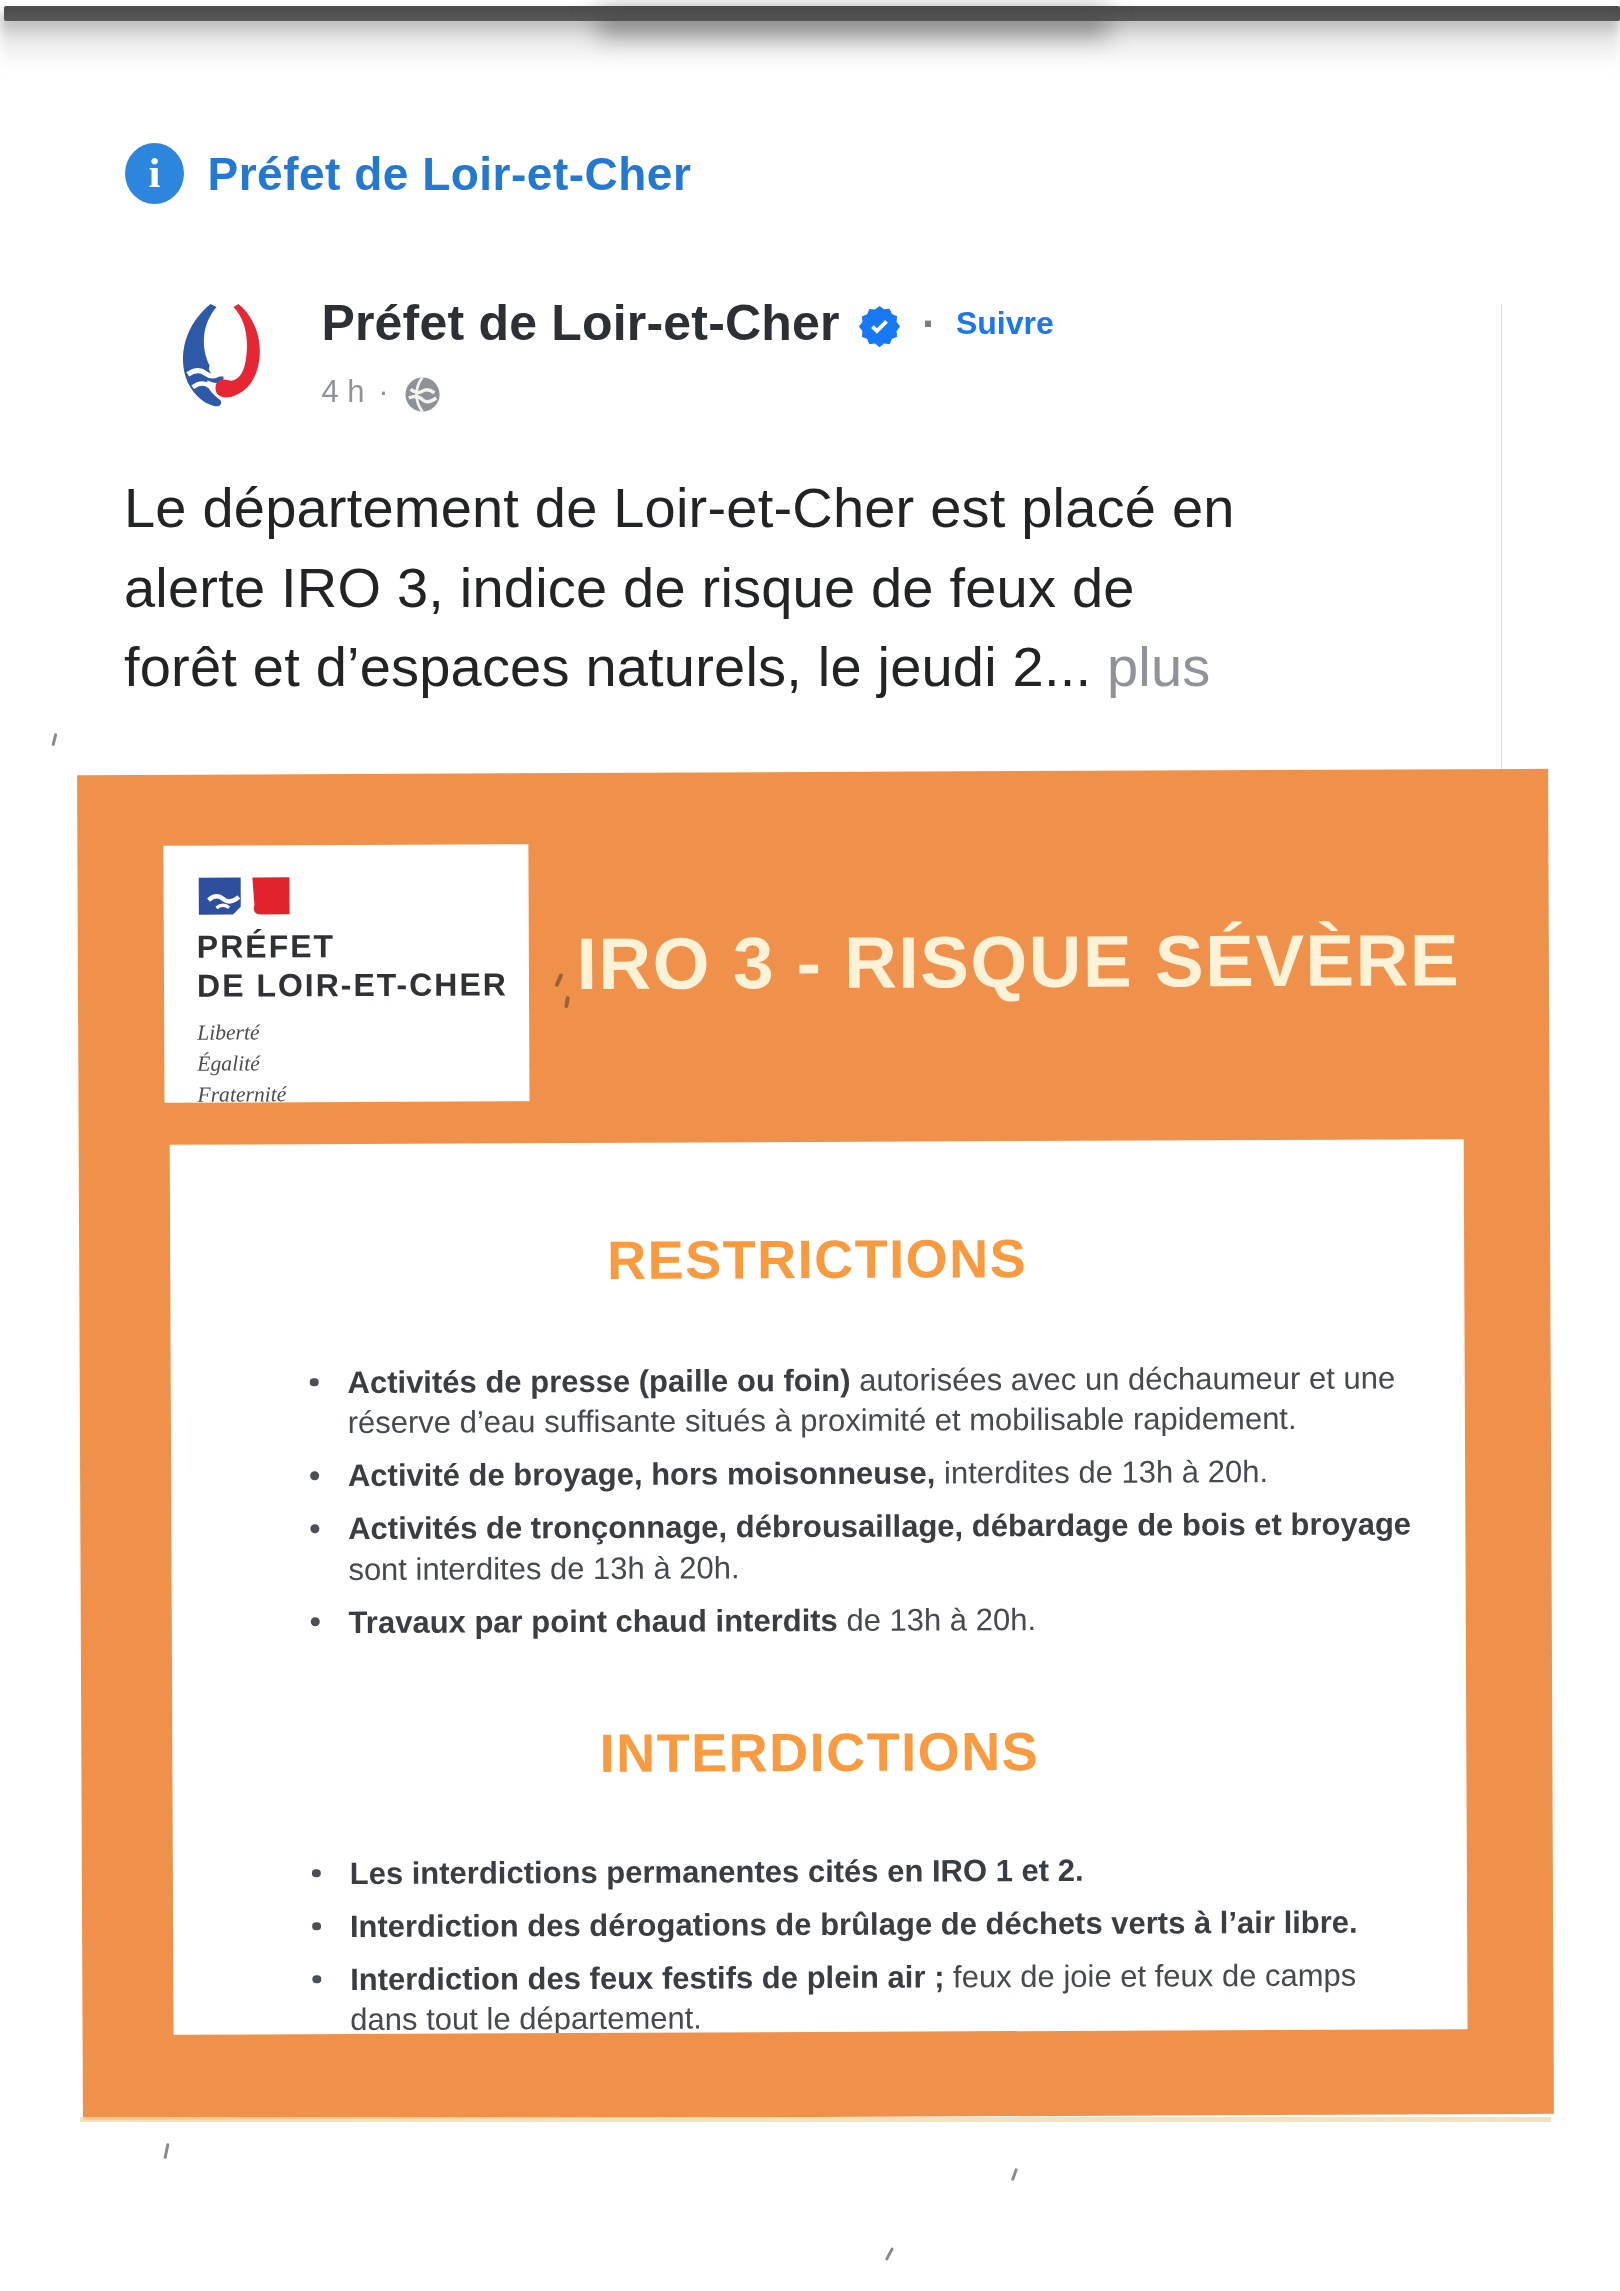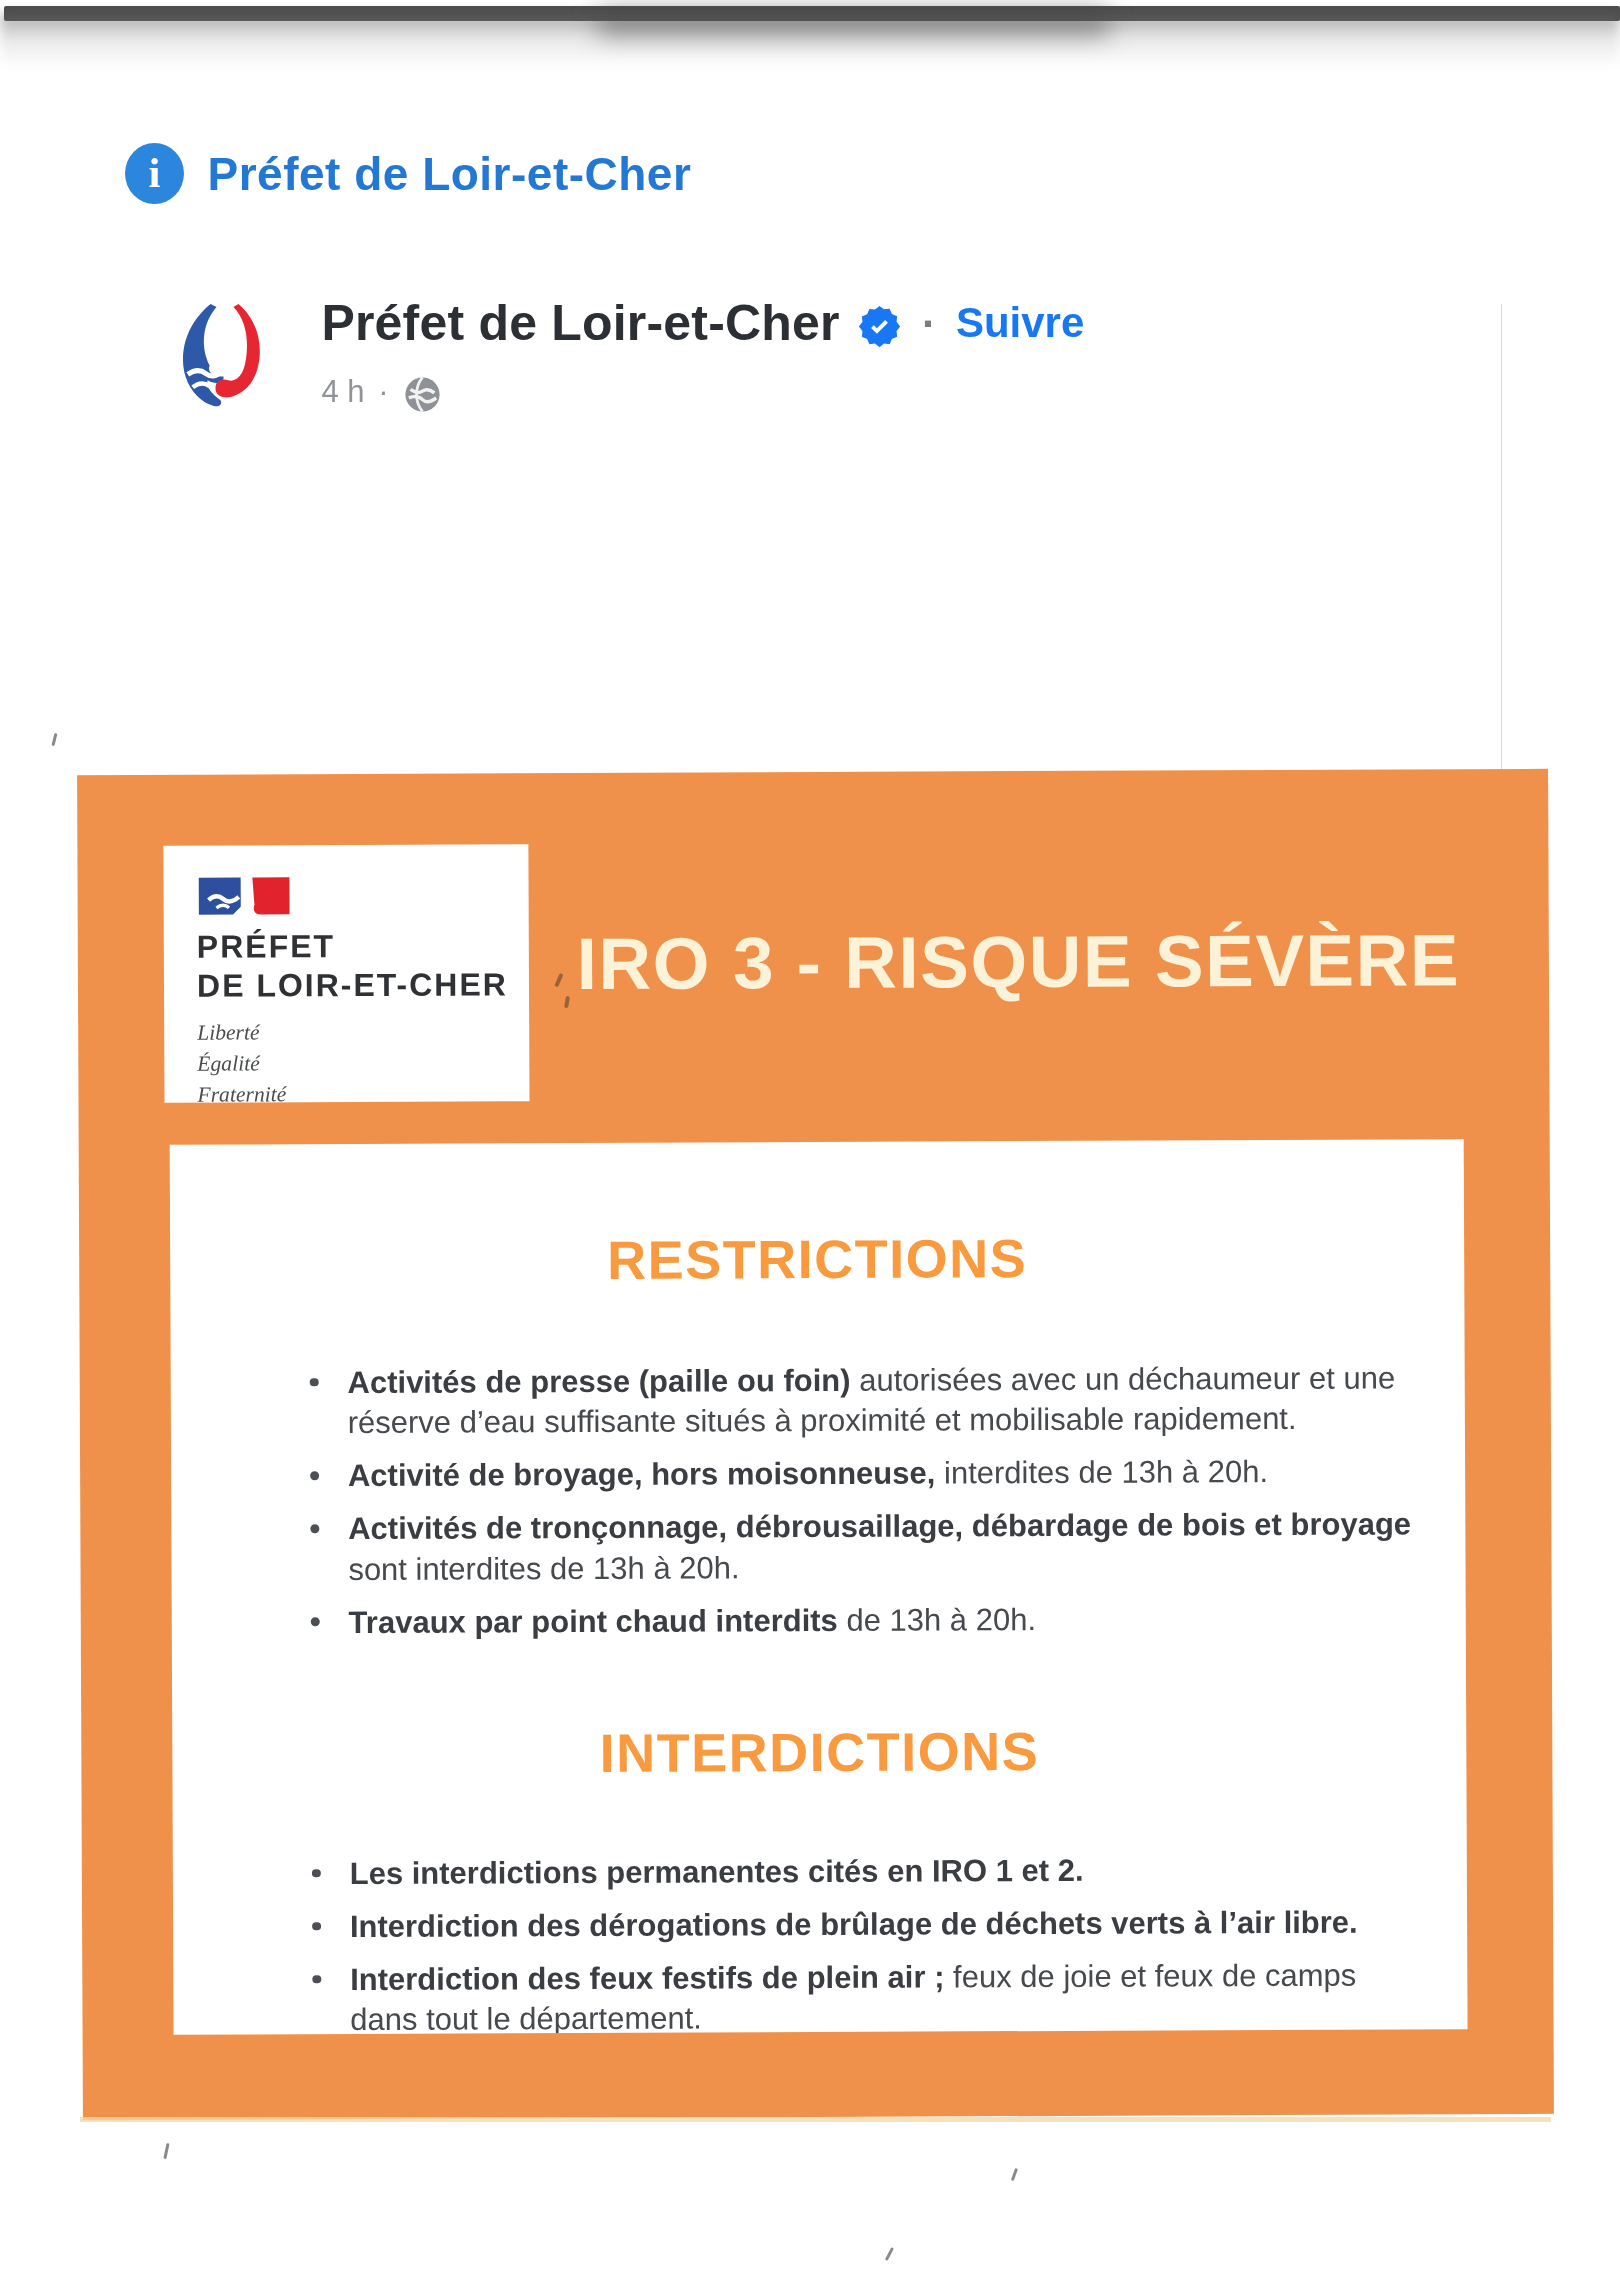--- a/index.html
+++ b/index.html
@@ -25,21 +25,21 @@
   
   .post-card{position:absolute;top:263px;left:122px;width:1380px;height:512px;}
   .post-card-edge{position:absolute;top:41px;left:1379px;width:1px;height:470px;background:#d9dadc;}
   .post-header{display:flex;gap:27.4px;margin:27.4px 0 0 33px;}
   .avatar{width:139px;height:139px;flex:0 0 auto;}
   .post-head-text{padding-top:3.9px;}
   .name-row{display:flex;align-items:center;gap:17.6px;}
   .author-name{font-size:50px;font-weight:700;color:#2c2f33;letter-spacing:0.2px;}
   .badge{width:45px;height:45px;margin-top:5.9px;}
   .name-sep{color:#7a7d80;font-size:43px;font-weight:700;margin:0 2px;}
-  .follow-link{font-size:42px;font-weight:700;color:#1877f2;}
+  .follow-link{font-size:32px;font-weight:700;color:#1877f2;}
   .meta-row{display:flex;align-items:center;gap:13.7px;margin-top:17.6px;color:#909398;font-size:31px;}
   .globe{width:41px;height:41px;margin-top:3.9px;}
   .post-body{margin:39px 0 0 2px;font-size:56px;line-height:1.42;color:#222325;letter-spacing:0.2px;}
   .more-link{color:#8f9296;}
 
   
   .poster{position:absolute;top:772px;left:80px;width:1471px;height:1345px;background:#f0914b;transform:rotate(-.25deg);}
   .poster-shadow{position:absolute;left:80px;top:2117px;width:1471px;height:4.9px;background:#f3d9a9;opacity:.8;}
   .gov-logo-card{position:absolute;left:86px;top:71px;width:365px;height:257px;background:#ffffff;box-sizing:border-box;padding:31px 0 0 33px;}
   .flag{display:block;}
@@ -101,20 +101,25 @@
         <span>·</span>
         <svg class="globe" viewBox="0 0 24 24">
           <circle cx="12" cy="12" r="10" fill="#8e9196"></circle>
           <path d="M5 9 q4 3 7 1 t7 1 M4 14 q5 -2 8 1 t8 -1" stroke="#f2f2f2" stroke-width="2" fill="none"></path>
           <path d="M12 2 a16 16 0 0 0 0 20" stroke="#f2f2f2" stroke-width="1.6" fill="none"></path>
         </svg>
       </div>
     </div>
   </div>
 
+  <div class="post-body">
+    <div>Le département de Loir-et-Cher est placé en</div>
+    <div>alerte IRO 3, indice de risque de feux de</div>
+    <div><span>forêt et d’espaces naturels, le jeudi 2...</span>&nbsp;<span class="more-link">plus</span></div>
+  </div>
 </div>
 
 <div class="poster">
 
   <div class="gov-logo-card">
     <svg class="flag" width="98" height="39" viewBox="0 0 100 40">
       <path d="M2 1 h43 v30 l-8 8 h-35 z" fill="#2d4f9e"></path>
       <path d="M12 24 q8 -7 15 -1 t16 -2" stroke="#ffffff" stroke-width="4.5" fill="none"></path>
       <path d="M20 32 q7 -5 13 0" stroke="#ffffff" stroke-width="3.5" fill="none"></path>
       <path d="M57 1 h38 v38 h-29 q-10 0 -7 -10 z" fill="#e0232d"></path>

